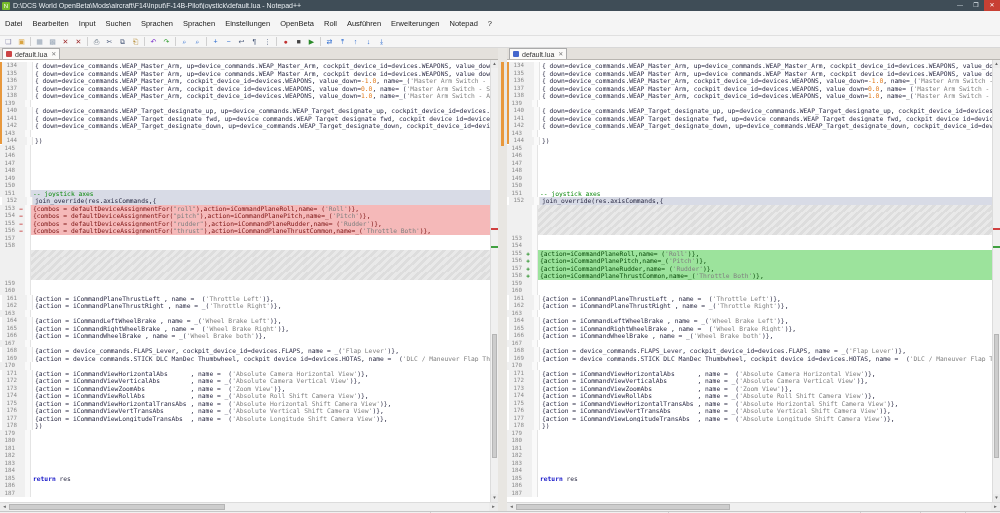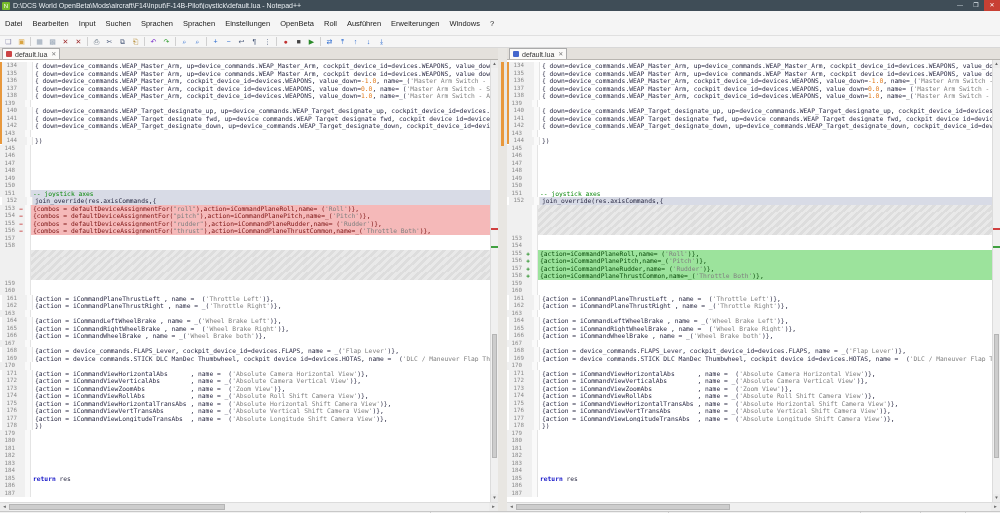--- a/index.html
+++ b/index.html
@@ -99,21 +99,21 @@
     <span class="menu-item">Bearbeiten</span>
     <span class="menu-item">Input</span>
     <span class="menu-item">Suchen</span>
     <span class="menu-item">Sprachen</span>
     <span class="menu-item">Sprachen</span>
     <span class="menu-item">Einstellungen</span>
     <span class="menu-item">OpenBeta</span>
     <span class="menu-item">Roll</span>
     <span class="menu-item">Ausführen</span>
     <span class="menu-item">Erweiterungen</span>
-    <span class="menu-item">Windows</span>
+    <span class="menu-item">Notepad</span>
     <span class="menu-item">?</span>
   </div>
 
 <div class="toolbar" id="toolbar">
     <span class="tb-icon" style="color: rgb(122, 122, 160);">❑</span>
     <span class="tb-icon" style="color: rgb(217, 164, 65);">▣</span>
     <span class="tb-sep"></span>
     <span class="tb-icon" style="color: rgb(154, 168, 184);">▦</span>
     <span class="tb-icon" style="color: rgb(154, 168, 184);">▩</span>
     <span class="tb-icon" style="color: rgb(160, 48, 48);">✕</span>

